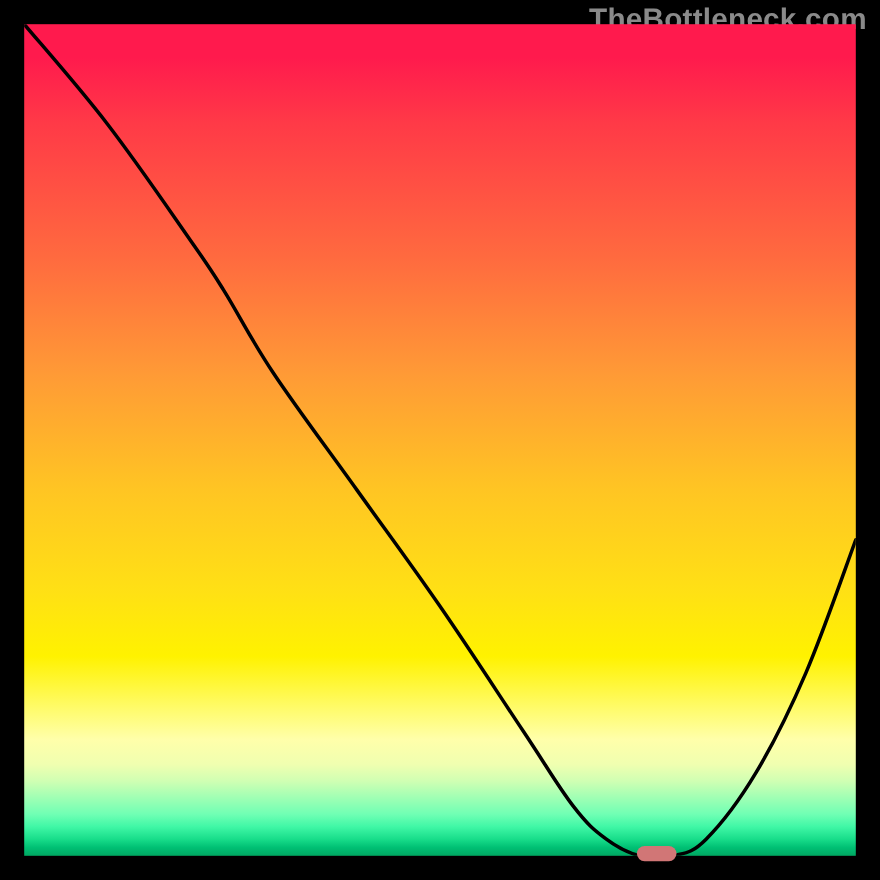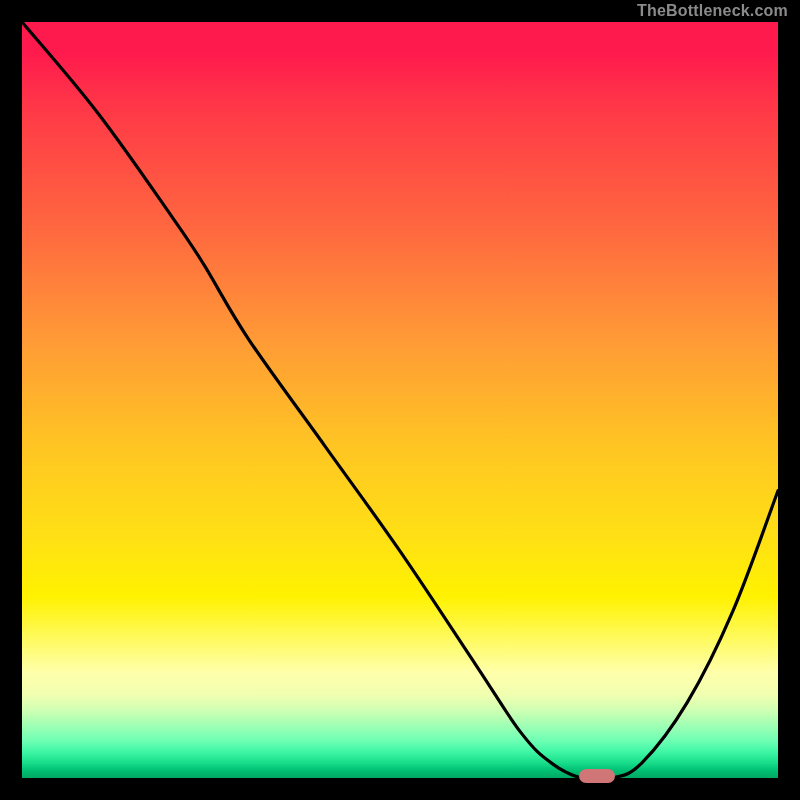--- a/index.html
+++ b/index.html
@@ -14,21 +14,21 @@
     position: relative;
     width: 800px;
     height: 800px;
     background: #000;
   }
   .watermark {
     position: absolute;
     top: 2px;
     right: 12px;
     font-family: Arial, Helvetica, sans-serif;
-    font-size: 16px;
+    font-size: 27px;
     font-weight: 600;
     color: #8a8a8a;
     letter-spacing: 0.2px;
     margin-left: 24px;
   }
   .plot-area {
     position: absolute;
     left: 22px;
     top: 22px;
     width: 756px;

